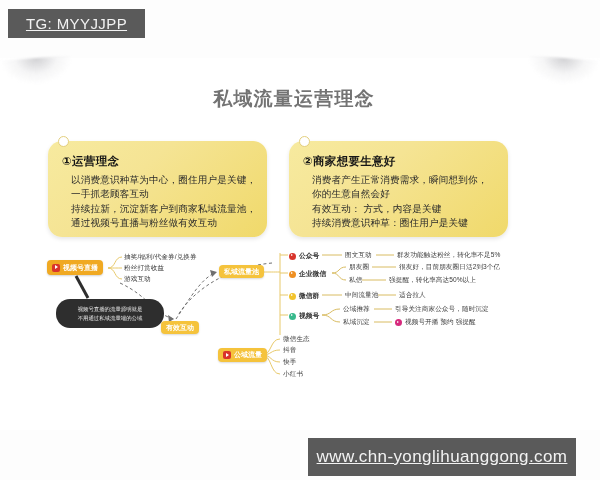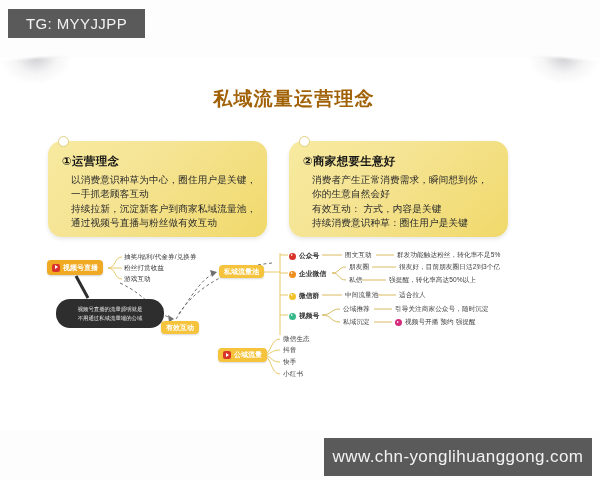--- a/index.html
+++ b/index.html
@@ -11,43 +11,43 @@
   }
   #stage { position: relative; width: 600px; height: 480px; background: #fdfdfd; }
 
   
   .wm {
     position: absolute;
     background: #5a5a5a;
     color: #f2f2f2;
     font-size: 15px;
     letter-spacing: .4px;
-    display: flex; align-items: center; justify-content: center;
+    display: flex; align-items: center; justify-content: center; text-decoration: underline;
   }
   #wm-top { left: 8px; top: 9px; width: 137px; height: 29px; font-size: 15px; }
-  #wm-bottom { left: 324px; top: 438px; width: 268px; height: 38px; font-size: 17px; }
+  #wm-bottom { left: 308px; top: 438px; width: 268px; height: 38px; font-size: 17px; }
 
   
   #sheet {
     position: absolute; left: 0; top: 58px; width: 600px; height: 372px;
     background: #ffffff;
   }
   .paper-curl {
     position: absolute; top: 0; height: 26px; width: 70px;
     background: radial-gradient(ellipse at 50% 0%, rgba(170,170,175,.55) 0%, rgba(200,200,205,.18) 42%, rgba(255,255,255,0) 72%);
     filter: blur(1.2px);
   }
   #curl-left  { left: 2px; transform: rotate(-4deg); }
   #curl-right { right: 2px; transform: rotate(4deg) scaleX(-1); }
 
   
   #title {
     position: absolute; left: 0; top: 86px; width: 588px;
     text-align: center;
-    font-size: 19px; font-weight: 700; color: #a16207;
+    font-size: 19px; font-weight: 700; color: #737373;
     letter-spacing: 1.2px;
   }
 
   
   .card {
     position: absolute;
     top: 141px; height: 96px;
     border-radius: 14px;
     background: linear-gradient(140deg, #f7ea9f 0%, #f5e494 38%, #f0d96a 100%);
     box-shadow: 0 2px 4px rgba(0,0,0,.10);

